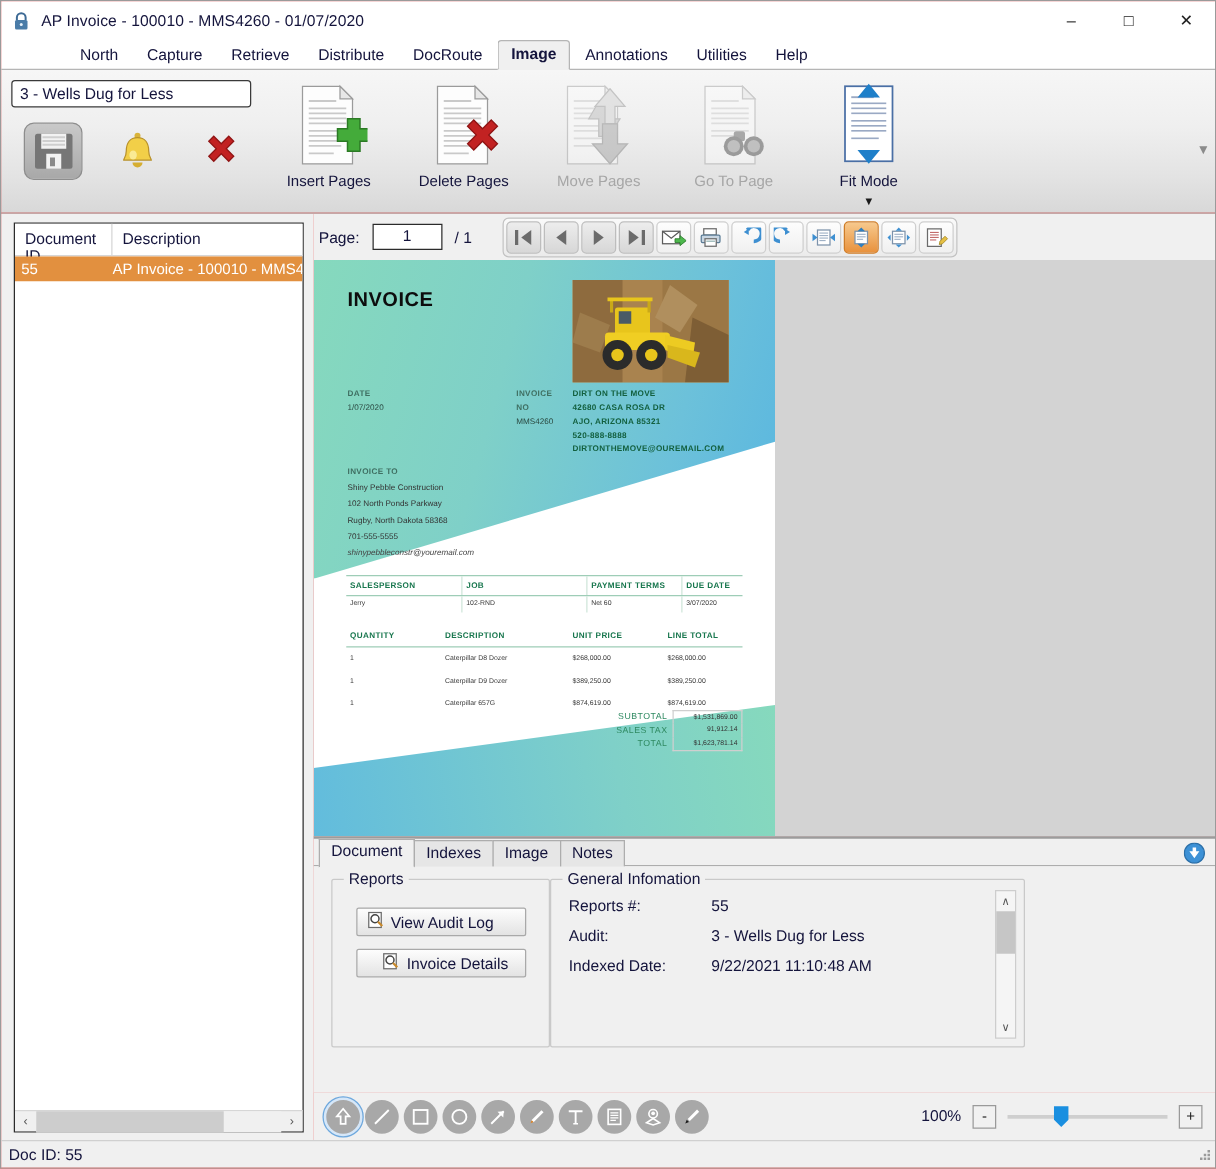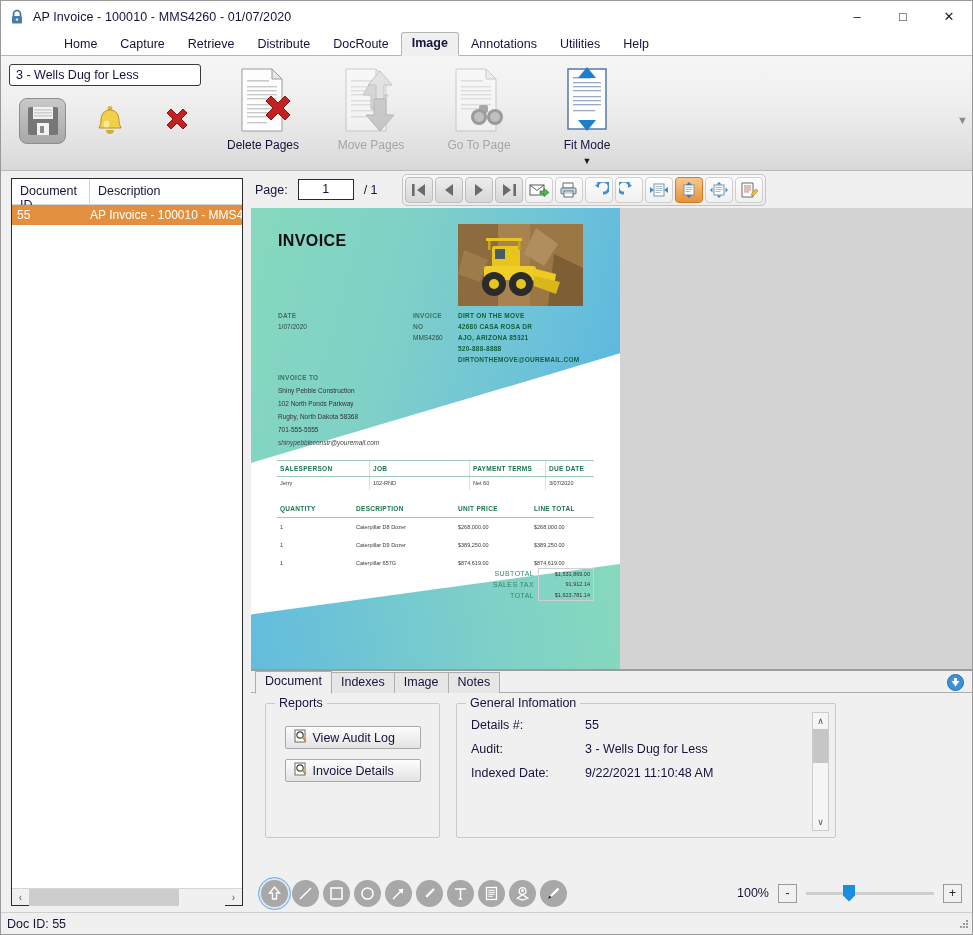--- a/index.html
+++ b/index.html
@@ -158,21 +158,21 @@
   .trow.last .tv { border-bottom:1px solid #cfcfcf; }
 
   
   .botpanel { height:205px; flex:0 0 205px; background:#f0f0f0; display:flex; flex-direction:column;
               border-top:2px solid #9c9c9c; position:relative; }
   .tabrow { height:22px; flex:0 0 22px; display:flex; align-items:flex-end; padding-left:4px; position:relative; }
   .tabrow::after { content:""; position:absolute; left:0; right:0; bottom:0; height:1px; background:#adadad; }
   .ptab { font-size:12.5px; color:#14143c; padding:2px 9px 3px 9px; position:relative; z-index:2;
           border:1px solid #adadad; border-bottom:none; background:#e6e6e6; margin-right:-1px; line-height:15px; }
   .ptab.active { background:#f0f0f0; border-bottom:1px solid #f0f0f0; margin-bottom:-1px; padding-bottom:4px; }
-  .tabbody { flex:1; background:#f0f0f0; position:relative; padding:10px 10px 4px 14px; display:flex; gap:16px; }
+  .tabbody { flex:1; background:#f0f0f0; position:relative; padding:10px 10px 4px 14px; display:flex; gap:0; }
 
   .gbox { border:1px solid #c9c9c9; position:relative; border-radius:2px; }
   .gbox > .leg { position:absolute; top:-8px; left:9px; background:#f0f0f0; padding:0 4px; font-size:12.5px; color:#14143c; }
   .gb-reports { width:175px; height:135px; }
   .gb-geninfo { flex:1; height:135px; max-width:380px; }
   .rbtn2 { width:136px; height:23px; margin:0 auto; background:linear-gradient(to bottom,#fdfdfd,#e3e3e3);
            border:1px solid #a9a9a9; border-radius:2px; display:flex; align-items:center; gap:5px; padding-left:8px;
            font-size:12.5px; color:#14143c; }
   .gi { position:absolute; left:14px; top:14px; right:28px; bottom:4px; overflow:hidden; }
   .girow { display:flex; height:24px; align-items:flex-start; font-size:12.5px; color:#14143c; }
@@ -218,21 +218,21 @@
     </span>
     <span class="title">AP Invoice - 100010  - MMS4260 - 01/07/2020</span>
     <div class="wbtns">
       <div class="wbtn">–</div>
       <div class="wbtn">□</div>
       <div class="wbtn close">✕</div>
     </div>
   </div>
 
   <div class="menubar">
-    <div class="mtab">Home</div>
+    <div class="mtab">North</div>
     <div class="mtab">Capture</div>
     <div class="mtab">Retrieve</div>
     <div class="mtab">Distribute</div>
     <div class="mtab">DocRoute</div>
     <div class="mtab active">Image</div>
     <div class="mtab">Annotations</div>
     <div class="mtab">Utilities</div>
     <div class="mtab">Help</div>
   </div>
 
@@ -262,20 +262,42 @@
         <div class="qbtn">
           <svg width="38" height="38" viewBox="0 0 38 38">
             <path d="M9 11l4-4 6 6 6-6 4 4-6 6 6 6-4 4-6-6-6 6-4-4 6-6z" fill="#c22222" stroke="#901414" stroke-width="1"></path>
           </svg>
         </div>
       </div>
     </div>
 
     <div class="ribbon-groups">
 
+      <div class="rbtn">
+        <span class="ico">
+          <svg width="62" height="70" viewBox="0 0 62 70">
+            <path d="M10 4h30l10 10v52H10z" fill="#fdfdfd" stroke="#9b9b9b"></path>
+            <path d="M40 4l10 10H40z" fill="#e7e7e7" stroke="#9b9b9b"></path>
+            <g fill="#c9c9c9">
+              <rect x="15" y="15" width="22" height="1.6"></rect>
+                <rect x="15" y="21" width="30" height="1.4"></rect>
+              <rect x="15" y="25" width="30" height="1.4"></rect>
+                <rect x="15" y="29" width="30" height="1.4"></rect>
+              <rect x="15" y="33" width="30" height="1.4"></rect>
+                <rect x="15" y="39" width="30" height="1.4"></rect>
+              <rect x="15" y="43" width="30" height="1.4"></rect>
+                <rect x="15" y="47" width="30" height="1.4"></rect>
+              <rect x="15" y="51" width="26" height="1.4"></rect>
+                <rect x="15" y="57" width="20" height="1.4"></rect>
+            </g>
+            <path d="M38 38h8v-8h10v8h8v10h-8v8H46v-8h-8z" fill="#44ab3a" stroke="#2b7a24" stroke-width="1.2"></path>
+          </svg>
+        </span>
+        <span class="lbl">Insert Pages</span>
+      </div>
 
       <div class="rbtn">
         <span class="ico">
           <svg width="62" height="70" viewBox="0 0 62 70">
             <path d="M10 4h30l10 10v52H10z" fill="#fdfdfd" stroke="#9b9b9b"></path>
             <path d="M40 4l10 10H40z" fill="#e7e7e7" stroke="#9b9b9b"></path>
             <g fill="#c9c9c9">
               <rect x="15" y="15" width="22" height="1.6"></rect>
                 <rect x="15" y="21" width="30" height="1.4"></rect>
               <rect x="15" y="25" width="30" height="1.4"></rect>
@@ -634,38 +656,38 @@
               <div class="rbtn2">
                 <span>
                   <svg width="14" height="14" viewBox="0 0 14 14">
                       <rect x="1" y="1" width="10" height="12" fill="#fff" stroke="#6b6b6b"></rect>
                       <circle cx="6" cy="6" r="3.2" fill="none" stroke="#444" stroke-width="1.2"></circle>
                       <path d="M8.4 8.4l3.4 3.4" stroke="#c98a2c" stroke-width="1.8"></path>
                     </svg>
                 </span>
                 <span>View Audit Log</span>
               </div>
-              <div class="rbtn2" style="margin-top:10px;">
+              <div class="rbtn2" style="margin-top:10px;justify-content:center;">
                 <span>
                   <svg width="14" height="14" viewBox="0 0 14 14">
                       <rect x="1" y="1" width="10" height="12" fill="#fff" stroke="#6b6b6b"></rect>
                       <circle cx="6" cy="6" r="3.2" fill="none" stroke="#444" stroke-width="1.2"></circle>
                       <path d="M8.4 8.4l3.4 3.4" stroke="#c98a2c" stroke-width="1.8"></path>
                     </svg>
                 </span>
                 <span>Invoice Details</span>
               </div>
             </div>
           </div>
 
           <div class="gbox gb-geninfo">
             <div class="leg">General Infomation</div>
             <div class="gi">
               <div class="girow">
-                <div class="k">Details #:</div>
+                <div class="k">Reports #:</div>
                 <div class="v">55</div>
               </div>
               <div class="girow">
                 <div class="k">Audit:</div>
                 <div class="v">3 - Wells Dug for Less</div>
               </div>
               <div class="girow">
                 <div class="k">Indexed Date:</div>
                 <div class="v">9/22/2021 11:10:48 AM</div>
               </div>

